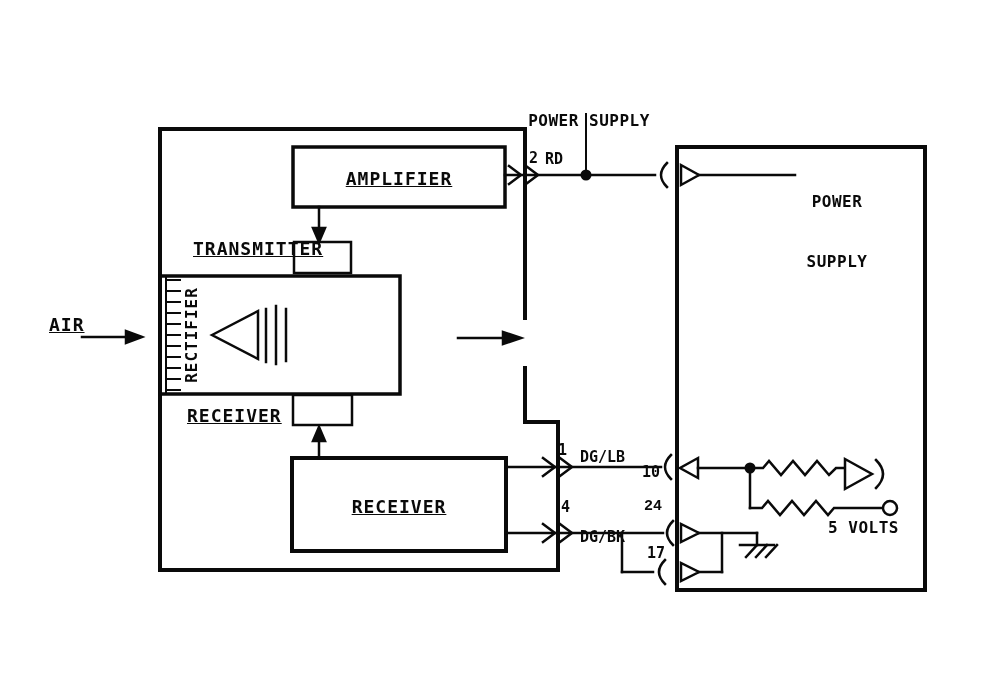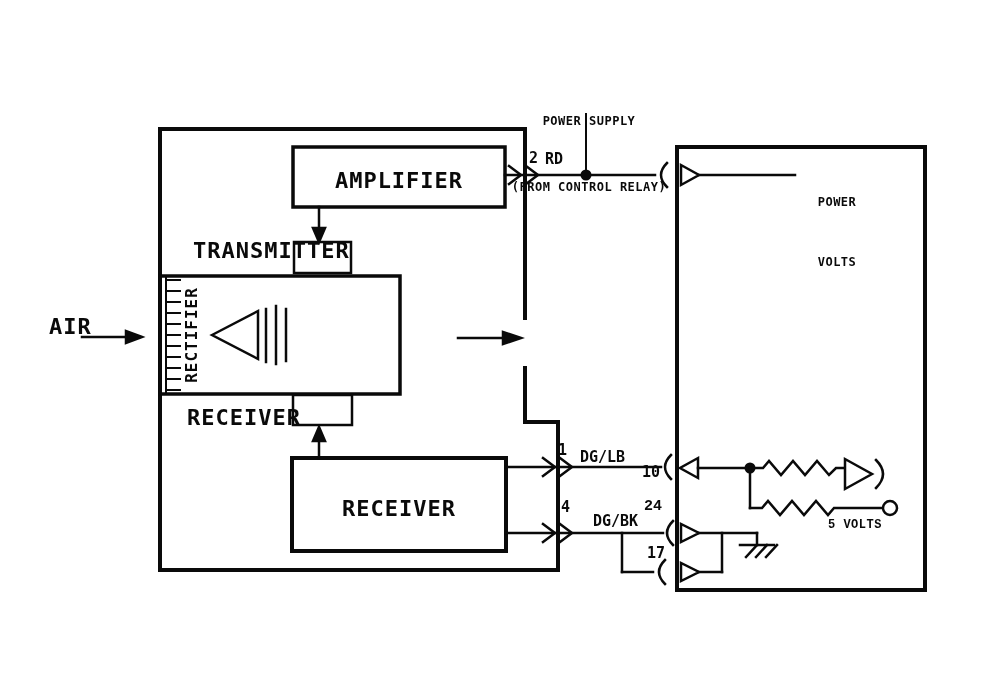--- a/index.html
+++ b/index.html
@@ -6,22 +6,22 @@
   #stage{
     position:relative;width:986px;height:673px;background:#ffffff;
     font-family:"DejaVu Sans Mono","Liberation Mono",monospace;
     color:#0a0a0a;overflow:hidden;
   }
   #diagram-svg{position:absolute;left:0;top:0;}
   .lbl{
     position:absolute;font-weight:bold;white-space:pre;
     color:#0a0a0a;-webkit-font-smoothing:none;
   }
-  .lbl.big{font-size:22px;letter-spacing:1px;}
-  .lbl.med{font-size:12px;letter-spacing:0.5px;}
+  .lbl.big{font-size:18px;letter-spacing:1px;text-decoration:underline;}
+  .lbl.med{font-size:16px;letter-spacing:0.5px;}
   .lbl.wire{font-size:15px;letter-spacing:0;}
   .center{text-align:center;}
   #rectifier-label{
     left:142px;top:325px;width:100px;height:20px;
     transform:rotate(-90deg);transform-origin:50% 50%;
     text-align:center;font-size:16px;letter-spacing:1px;
   }
 </style>
 </head>
 <body>
@@ -149,35 +149,34 @@
 
   <div class="lbl" id="rectifier-label">RECTIFIER</div>
 
   <div class="lbl big" style="left:187px;top:405px;">RECEIVER</div>
 
   <div class="lbl big center" style="left:292px;top:496px;width:214px;">RECEIVER</div>
 
 
   <div class="lbl med center" style="left:458px;top:66px;width:262px;line-height:22px;">
     <div>POWER SUPPLY</div>
-    <div>(FROM CONTROL RELAY)</div>
   </div>
 
   <div class="lbl med center" style="left:787px;top:152px;width:100px;line-height:20px;">
     <div>POWER</div>
-    <div>VOLTS</div>
+    <div>SUPPLY</div>
   </div>
 
   <div class="lbl wire" style="left:529px;top:149px;">2</div>
   <div class="lbl wire" style="left:545px;top:150px;">RD</div>
 
   <div class="lbl wire" style="left:558px;top:441px;">1</div>
   <div class="lbl wire" style="left:580px;top:448px;">DG/LB</div>
   <div class="lbl wire" style="left:642px;top:463px;">10</div>
 
   <div class="lbl wire" style="left:561px;top:498px;">4</div>
-  <div class="lbl wire" style="left:580px;top:512px;margin-left:13px;">DG/BK</div>
+  <div class="lbl wire" style="left:580px;top:528px;">DG/BK</div>
   <div class="lbl wire" style="left:644px;top:498px;font-family:Liberation Mono, monospace;">24</div>
   <div class="lbl wire" style="left:647px;top:544px;">17</div>
 
-  <div class="lbl med" style="left:828px;top:518px;font-family:Liberation Mono, monospace;">5 VOLTS</div>
+  <div class="lbl med" style="left:828px;top:518px;">5 VOLTS</div>
 
 </div>
 
 </body></html>

